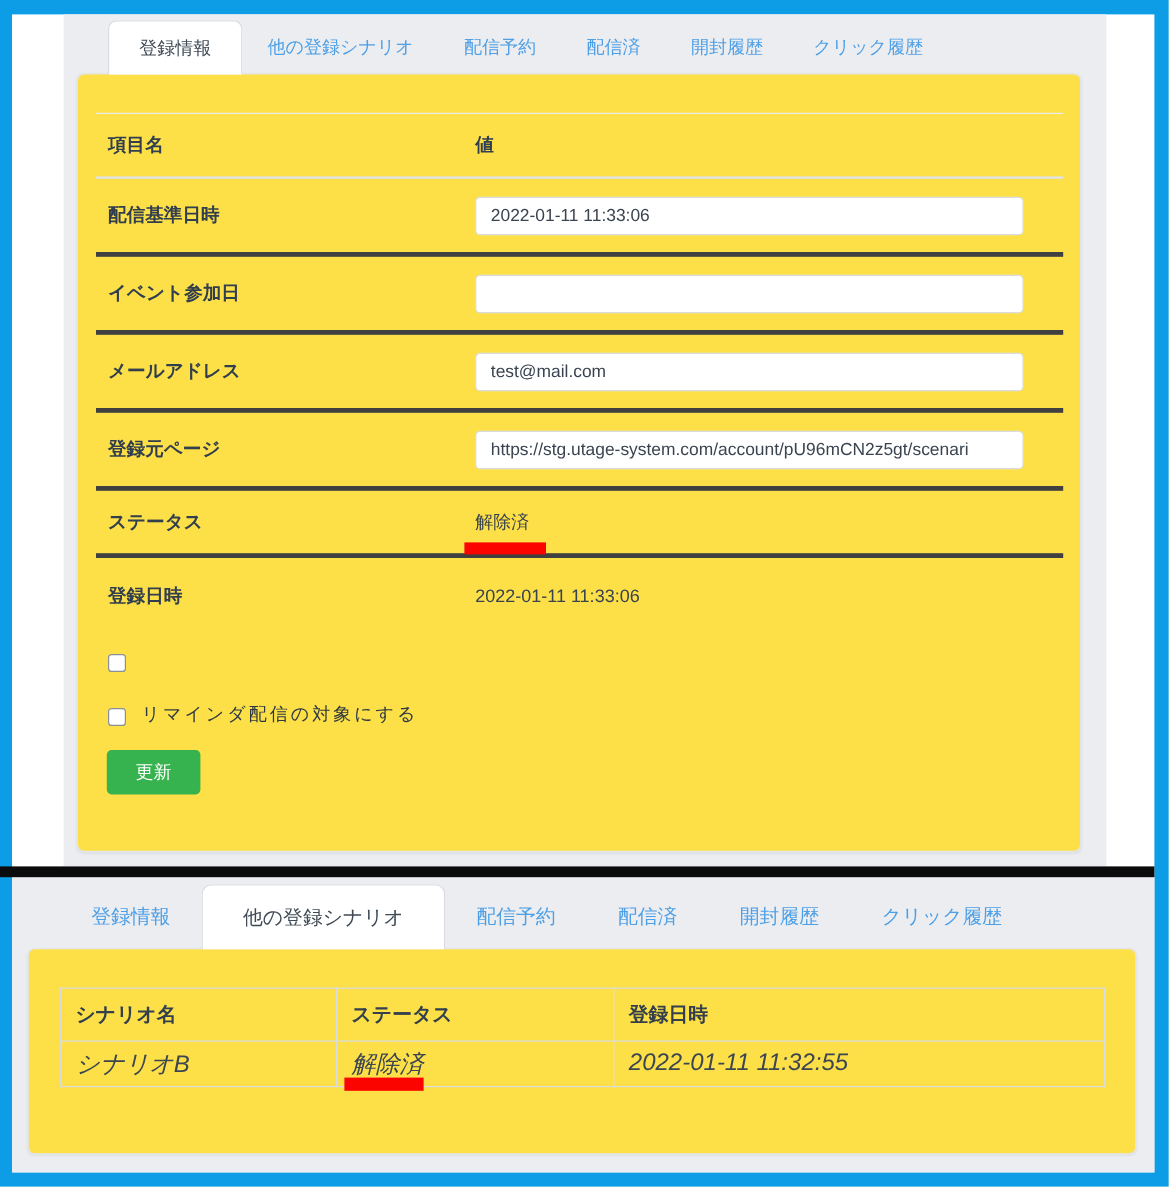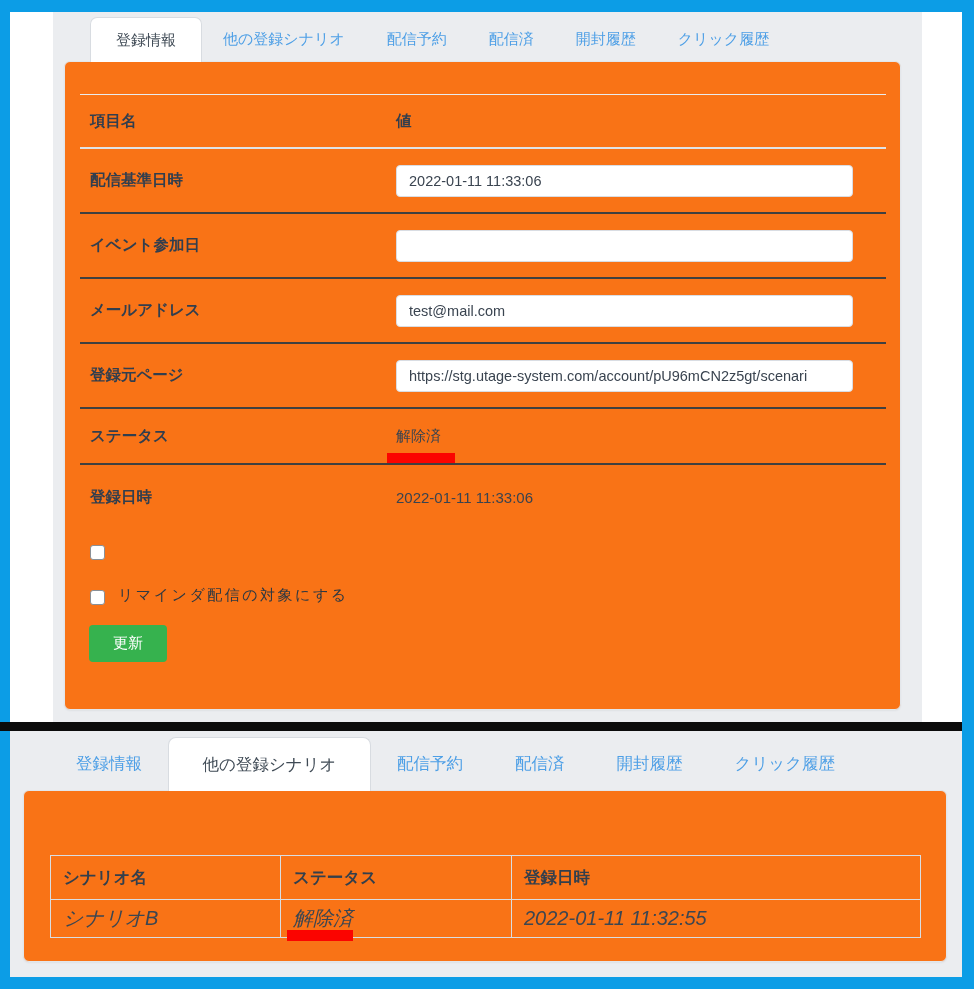--- a/index.html
+++ b/index.html
@@ -20,28 +20,28 @@
   .bottom-tabs { left:50px; top:737px; height:54px; }
   .tab-link { display:flex; align-items:center; color:#4d9fe6; font-size:15px; padding:0 21px; cursor:pointer; white-space:nowrap; }
   .bottom-tabs .tab-link { font-size:16.5px; padding:0 26px; }
   .bottom-tabs .tab-link.first { padding-left:0; }
   .tab-active { display:flex; align-items:center; justify-content:center; background:#ffffff;
     border:1px solid #d8dce1; border-bottom:none; border-radius:7px 7px 0 0; color:#3f4a55; white-space:nowrap; }
   .top-tabs .tab-active { width:112px; font-size:15px; }
   .bottom-tabs .tab-active { width:203px; font-size:16.5px; border-radius:8px 8px 0 0; }
 
   
-  .card { position:absolute; background:#f97316; border:1px solid #e3e6ea; border-radius:6px;
+  .card { position:absolute; background:#fde047; border:1px solid #e3e6ea; border-radius:6px;
     box-shadow:0 1px 2px rgba(40,50,60,0.06); z-index:2; }
   .top-card { left:64px; top:61px; width:837px; height:649px; }
   .bottom-card { left:23px; top:790px; width:924px; height:172px; }
 
   
   .form { margin:32px 14px 0 15px; }
-  .frow { display:flex; align-items:center; border-bottom:2px solid #404040; }
+  .frow { display:flex; align-items:center; border-bottom:4px solid #404040; }
   .frow.header { height:55px; border-top:1px solid #e9ebee; border-bottom:2px solid #dfe3e7; }
   .frow.r-input { height:65px; }
   .frow.r-status { height:56px; }
   .frow.r-plain { height:64px; border-bottom:none; }
   .flabel { width:316px; padding-left:10px; font-weight:bold; color:#313e4e; font-size:15.5px; }
   .frow.header .fvalue { font-weight:bold; color:#313e4e; font-size:15.5px; }
   .fvalue { flex:1; display:flex; align-items:center; font-size:15px; color:#39434f; }
   .tinput { width:457px; height:32px; border:1px solid #d9dde3; border-radius:4px; padding:0 12px;
     font-size:14.5px; color:#3a4450; font-family:inherit; background:#fff; }
 
@@ -54,21 +54,21 @@
   .check-row + .check-row { margin-top:26px;align-items:flex-end; }
   .cbox { appearance:none; -webkit-appearance:none; width:15px; height:15px; border:1.5px solid #8a9097;
     border-radius:3px; background:#fff; margin:0; flex:0 0 auto; cursor:pointer; }
   .update-btn { position:absolute; left:24px; top:563px; width:78px; height:37px; background:#36b24e;
     border:none; border-radius:4px; color:#ffffff; font-size:15px; cursor:pointer; font-family:inherit; }
 
   
   .black-divider { position:absolute; left:0; top:722px; width:962px; height:9px; background:#0b0b0b; z-index:4; }
 
   
-  .scenario-table { position:absolute; left:26px; top:32px; border-collapse:collapse; table-layout:fixed;margin-top:32px; }
+  .scenario-table { position:absolute; left:26px; top:32px; border-collapse:collapse; table-layout:fixed; }
   .scenario-table th, .scenario-table td { border:1px solid #d9dde2; text-align:left; padding:0 0 0 12px; }
   .scenario-table th { height:44px; font-size:16.5px; font-weight:bold; color:#333f4c; }
   .scenario-table td { height:38px; font-size:20px; color:#3c4651;font-style:italic; }
   .col-1 { width:230px; } .col-2 { width:231px; } .col-3 { width:409px; }
   .sc-status { position:relative; display:inline-block; }
   .rm2 { left:-6px; top:25px; width:66px; height:11px; }
 </style>
 </head>
 <body>
 

